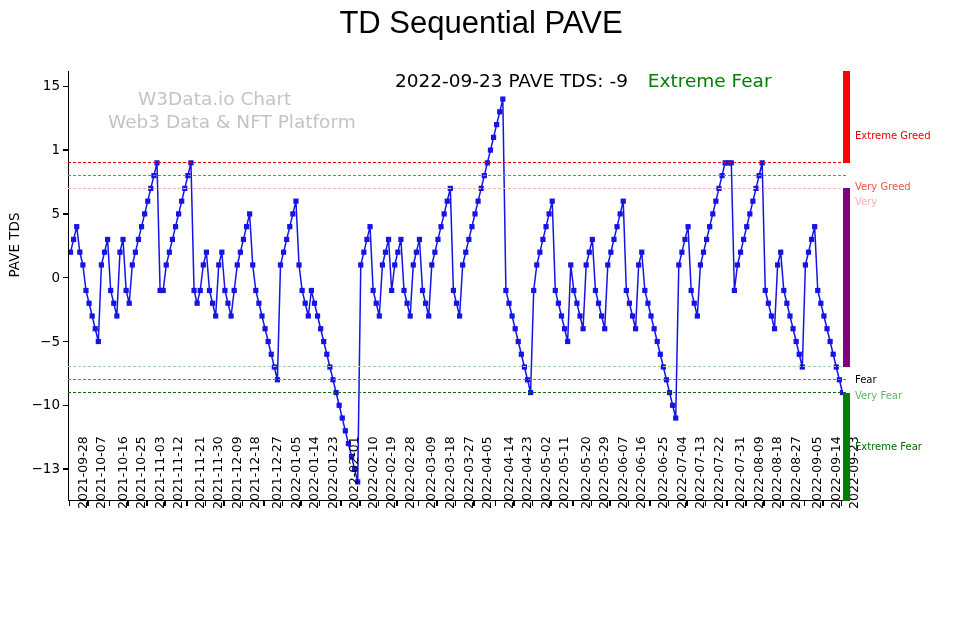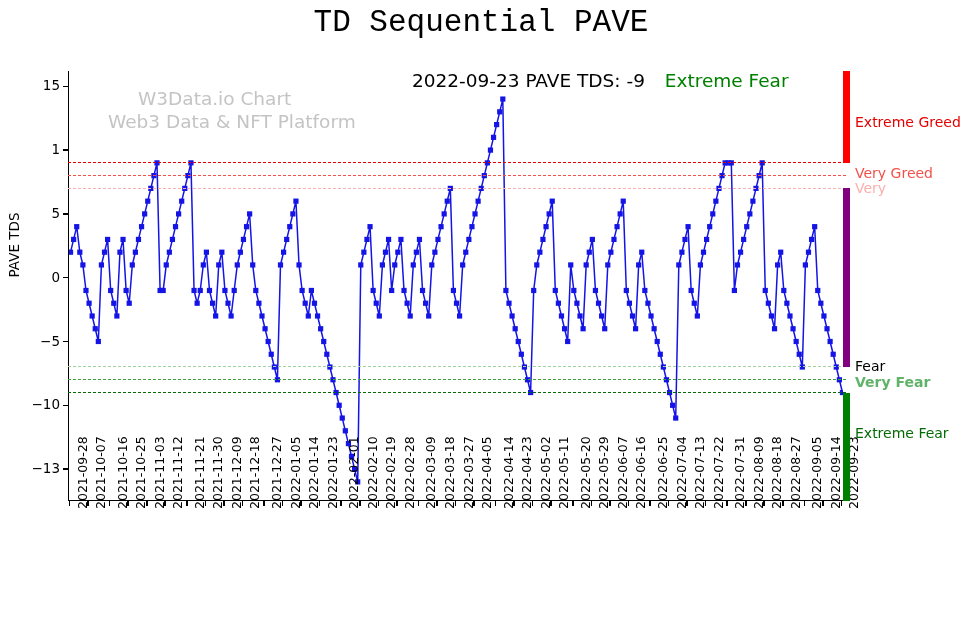--- a/index.html
+++ b/index.html
@@ -1,21 +1,21 @@
 <!DOCTYPE html>
 <html><head>
 <meta charset="utf-8">
 <style>
   html,body{margin:0;padding:0;background:#ffffff;}
   body{width:962px;height:633px;overflow:hidden;font-family:"DejaVu Sans","Liberation Sans",sans-serif;}
   #root{position:relative;width:962px;height:633px;background:#fff;}
 
   #chart-title{
     position:absolute;left:0;top:5px;width:962px;text-align:center;
-    font-size:31px;color:#000;font-family:Liberation Mono, monospace;
+    font-size:31px;color:#000;font-family:Liberation Sans, sans-serif;
     letter-spacing:0px;
   }
 
   
   #plot{
     position:absolute;left:68px;top:71px;width:775px;height:430px;
     border-left:1.6px solid #000;border-bottom:1.6px solid #000;
     box-sizing:border-box;
   }
   #plot-inner{position:absolute;inset:0;overflow:hidden;}
@@ -43,36 +43,36 @@
 
   .watermark{
     position:absolute;color:#c4c4c4;font-size:18.5px;white-space:nowrap;
   }
 
   #annotation{
     position:absolute;top:70px;font-size:18.5px;white-space:nowrap;color:#000;
   }
   #annotation-state{font-size:18.5px;white-space:nowrap;}
 
-  .zone-label{position:absolute;font-size:14px;white-space:nowrap;}
+  .zone-label{position:absolute;font-size:10px;white-space:nowrap;margin-top:16px;}
 
   #regime-bar{position:absolute;width:7px;}
   .regime-seg{position:absolute;left:0;width:7px;}
 </style>
 </head>
 <body>
 
 <div id="root">
 
   <div id="chart-title">TD Sequential PAVE</div>
 
   <div class="watermark" id="wm1" style="left: 108px; top: 88px; color: rgb(196, 196, 196); margin-left: 30px;">W3Data.io Chart</div>
   <div class="watermark" id="wm2" style="left: 108px; top: 111px; color: rgb(196, 196, 196);">Web3 Data &amp; NFT Platform</div>
 
-  <div id="annotation" style="left: 412px; text-align: center;">
+  <div id="annotation" style="left: 395px; text-align: center;">
     <span>2022-09-23 PAVE TDS: -9</span>
     <span id="annotation-state" style="color: rgb(0, 128, 0); margin-left: 14px;">Extreme Fear</span>
   </div>
 
   <div id="ylabel">PAVE TDS</div>
 
   <div id="plot">
     <div id="plot-inner">
       <svg id="series-svg" width="775" height="430" style="position:absolute;left:0;top:0;overflow:visible;">
           <path d="M1.54,181.19 L4.63,168.43 L7.72,155.67 L10.81,181.19 L13.89,193.95 L16.98,219.47 L20.07,232.23 L23.16,244.99 L26.25,257.74 L29.33,270.50 L32.42,193.95 L35.51,181.19 L38.60,168.43 L41.68,219.47 L44.77,232.23 L47.86,244.99 L50.95,181.19 L54.03,168.43 L57.12,219.47 L60.21,232.23 L63.30,193.95 L66.38,181.19 L69.47,168.43 L72.56,155.67 L75.65,142.91 L78.74,130.15 L81.82,117.39 L84.91,104.63 L88.00,91.87 L91.09,219.47 L94.17,219.47 L97.26,193.95 L100.35,181.19 L103.44,168.43 L106.52,155.67 L109.61,142.91 L112.70,130.15 L115.79,117.39 L118.87,104.63 L121.96,91.87 L125.05,219.47 L128.14,232.23 L131.23,219.47 L134.31,193.95 L137.40,181.19 L140.49,219.47 L143.58,232.23 L146.66,244.99 L149.75,193.95 L152.84,181.19 L155.93,219.47 L159.01,232.23 L162.10,244.99 L165.19,219.47 L168.28,193.95 L171.36,181.19 L174.45,168.43 L177.54,155.67 L180.63,142.91 L183.72,193.95 L186.80,219.47 L189.89,232.23 L192.98,244.99 L196.07,257.74 L199.15,270.50 L202.24,283.26 L205.33,296.02 L208.42,308.78 L211.50,193.95 L214.59,181.19 L217.68,168.43 L220.77,155.67 L223.85,142.91 L226.94,130.15 L230.03,193.95 L233.12,219.47 L236.21,232.23 L239.29,244.99 L242.38,219.47 L245.47,232.23 L248.56,244.99 L251.64,257.74 L254.73,270.50 L257.82,283.26 L260.91,296.02 L263.99,308.78 L267.08,321.54 L270.17,334.30 L273.26,347.06 L276.34,359.82 L279.43,372.58 L282.52,385.34 L285.61,398.10 L288.70,410.86 L291.78,193.95 L294.87,181.19 L297.96,168.43 L301.05,155.67 L304.13,219.47 L307.22,232.23 L310.31,244.99 L313.40,193.95 L316.48,181.19 L319.57,168.43 L322.66,219.47 L325.75,193.95 L328.83,181.19 L331.92,168.43 L335.01,219.47 L338.10,232.23 L341.19,244.99 L344.27,193.95 L347.36,181.19 L350.45,168.43 L353.54,219.47 L356.62,232.23 L359.71,244.99 L362.80,193.95 L365.89,181.19 L368.97,168.43 L372.06,155.67 L375.15,142.91 L378.24,130.15 L381.32,117.39 L384.41,219.47 L387.50,232.23 L390.59,244.99 L393.68,193.95 L396.76,181.19 L399.85,168.43 L402.94,155.67 L406.03,142.91 L409.11,130.15 L412.20,117.39 L415.29,104.63 L418.38,91.87 L421.46,79.11 L424.55,66.35 L427.64,53.59 L430.73,40.83 L433.81,28.07 L436.90,219.47 L439.99,232.23 L443.08,244.99 L446.17,257.74 L449.25,270.50 L452.34,283.26 L455.43,296.02 L458.52,308.78 L461.60,321.54 L464.69,219.47 L467.78,193.95 L470.87,181.19 L473.95,168.43 L477.04,155.67 L480.13,142.91 L483.22,130.15 L486.30,219.47 L489.39,232.23 L492.48,244.99 L495.57,257.74 L498.66,270.50 L501.74,193.95 L504.83,219.47 L507.92,232.23 L511.01,244.99 L514.09,257.74 L517.18,193.95 L520.27,181.19 L523.36,168.43 L526.44,219.47 L529.53,232.23 L532.62,244.99 L535.71,257.74 L538.79,193.95 L541.88,181.19 L544.97,168.43 L548.06,155.67 L551.15,142.91 L554.23,130.15 L557.32,219.47 L560.41,232.23 L563.50,244.99 L566.58,257.74 L569.67,193.95 L572.76,181.19 L575.85,219.47 L578.93,232.23 L582.02,244.99 L585.11,257.74 L588.20,270.50 L591.28,283.26 L594.37,296.02 L597.46,308.78 L600.55,321.54 L603.64,334.30 L606.72,347.06 L609.81,193.95 L612.90,181.19 L615.99,168.43 L619.07,155.67 L622.16,219.47 L625.25,232.23 L628.34,244.99 L631.42,193.95 L634.51,181.19 L637.60,168.43 L640.69,155.67 L643.77,142.91 L646.86,130.15 L649.95,117.39 L653.04,104.63 L656.13,91.87 L659.21,91.87 L662.30,91.87 L665.39,219.47 L668.48,193.95 L671.56,181.19 L674.65,168.43 L677.74,155.67 L680.83,142.91 L683.91,130.15 L687.00,117.39 L690.09,104.63 L693.18,91.87 L696.26,219.47 L699.35,232.23 L702.44,244.99 L705.53,257.74 L708.62,193.95 L711.70,181.19 L714.79,219.47 L717.88,232.23 L720.97,244.99 L724.05,257.74 L727.14,270.50 L730.23,283.26 L733.32,296.02 L736.40,193.95 L739.49,181.19 L742.58,168.43 L745.67,155.67 L748.75,219.47 L751.84,232.23 L754.93,244.99 L758.02,257.74 L761.11,270.50 L764.19,283.26 L767.28,296.02 L770.37,308.78 L773.46,321.54" fill="none" stroke="#1414e6" stroke-width="1.5"></path>
@@ -440,17 +440,17 @@
   <div id="regime-bar" style="left: 843px; top: 71px; height: 430px;">
       <div class="regime-seg" style="top: 0px; height: 91.8694px; background: rgb(255, 0, 0);"></div>
       <div class="regime-seg" style="top: 117.389px; height: 178.635px; background: rgb(128, 0, 128);"></div>
       <div class="regime-seg" style="top: 321.543px; height: 108.457px; background: rgb(0, 128, 0);"></div>
     </div>
   <div id="zone-labels-layer">
       <div class="zone-label" style="left: 855px; top: 114.039px; color: rgb(230, 0, 0);">Extreme Greed</div>
       <div class="zone-label" style="left: 855px; top: 165.077px; color: rgb(244, 80, 74);">Very Greed</div>
       <div class="zone-label" style="left: 855px; top: 180.389px; color: rgb(249, 176, 174);">Very</div>
       <div class="zone-label" style="left: 855px; top: 357.748px; color: #000000;">Fear</div>
-      <div class="zone-label" style="left: 855px; top: 374.335px; color: rgb(98, 179, 106); font-weight: bold;">Very Fear</div>
+      <div class="zone-label" style="left: 855px; top: 374.335px; color: rgb(98, 179, 106);">Very Fear</div>
       <div class="zone-label" style="left: 855px; top: 425.374px; color: rgb(4, 107, 4);">Extreme Fear</div>
     </div>
 
 </div>
 
 </body></html>

